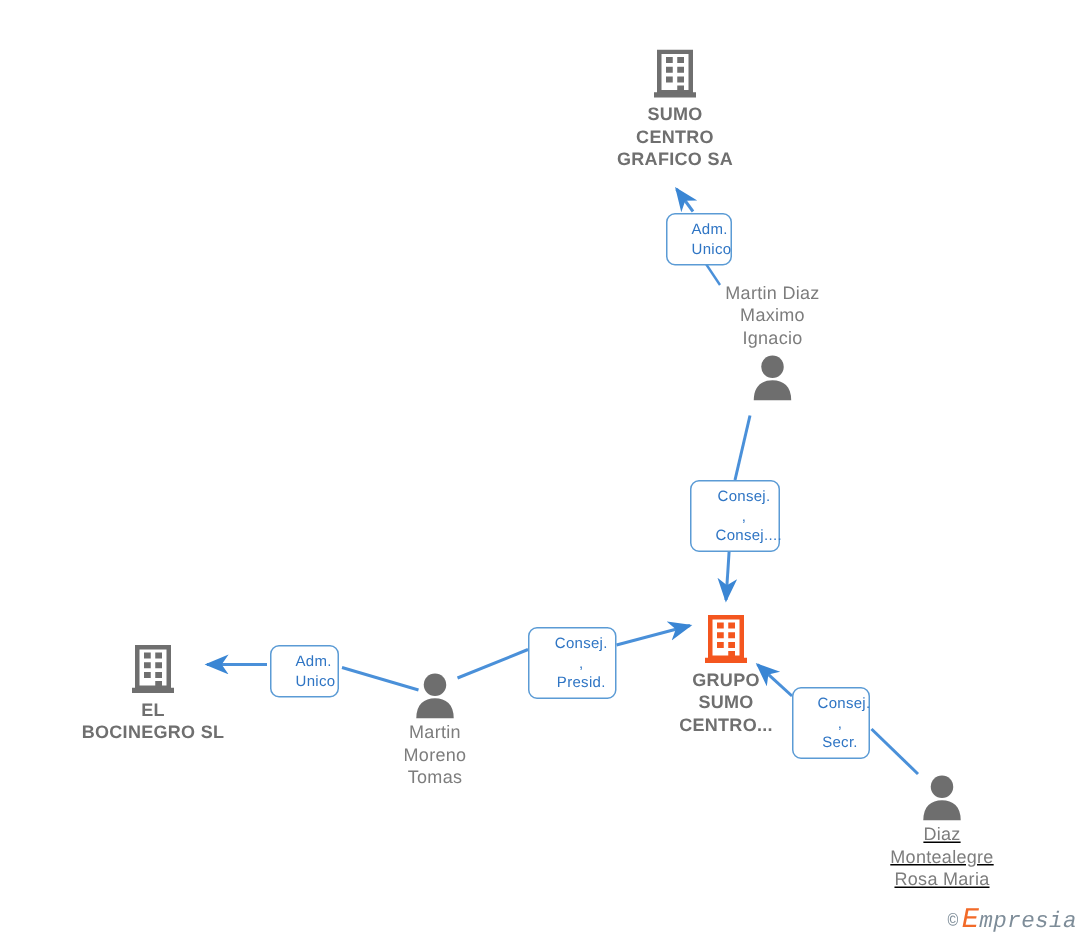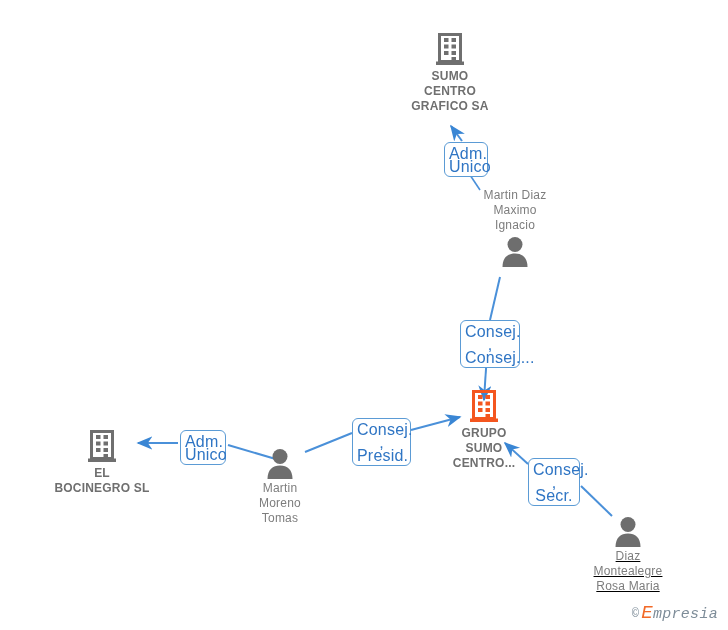--- a/index.html
+++ b/index.html
@@ -62,24 +62,24 @@
   }
 
   
   .chip {
     position: absolute;
     box-sizing: border-box;
     border: 1px solid #5b9bd5;
     border-radius: 6px;
     background: #ffffff;
     color: #2f75c4;
-    font-size: 16px;
+    font-size: 10px;
     line-height: 13px;
     text-align: center;
-    padding: 4px 4px 3px 4px;
+    padding: 4px 4px 3px 16px;
     white-space: pre-line;
     letter-spacing: .2px;
   }
 
   
   #watermark {
     position: absolute;
     right: 10px;
     bottom: 6px;
     font-size: 15px;
@@ -159,21 +159,21 @@
       <svg width="28" height="31" viewBox="0 0 28 31" xmlns="http://www.w3.org/2000/svg" style="display:block;margin:0 auto;">
         <circle cx="14" cy="8.5" r="7.5" fill="#6e6e6e"></circle>
         <path d="M1.5,31 C1.5,21.5 6.8,17.5 14,17.5 C21.2,17.5 26.5,21.5 26.5,31 Z" fill="#6e6e6e"></path>
       </svg>
     </span>
   </div>
 
   <div class="chip" style="left:460px; top:320px; width:60px;">Consej. ,
 Consej....</div>
 
-  <div class="node company" style="left:484px; top:390px;">
+  <div class="node company" style="left:484px; top:410px;">
     <span class="glyph">
       <svg width="30" height="34" viewBox="0 0 30 34" xmlns="http://www.w3.org/2000/svg" style="display:block;margin:0 auto;">
         <rect x="4.5" y="1.5" width="21" height="27" fill="none" stroke="#f4561f" stroke-width="3"></rect>
         <rect x="9" y="5" width="4.5" height="4" fill="#f4561f"></rect>
         <rect x="16.5" y="5" width="4.5" height="4" fill="#f4561f"></rect>
         <rect x="9" y="11.5" width="4.5" height="4" fill="#f4561f"></rect>
         <rect x="16.5" y="11.5" width="4.5" height="4" fill="#f4561f"></rect>
         <rect x="9" y="18" width="4.5" height="4" fill="#f4561f"></rect>
         <rect x="16.5" y="18" width="4.5" height="4" fill="#f4561f"></rect>
         <rect x="16.5" y="24" width="4.5" height="4.5" fill="#f4561f"></rect>
@@ -199,21 +199,21 @@
         <rect x="1" y="28.5" width="28" height="3.5" fill="#6f6f6f"></rect>
       </svg>
     </span>
     <span class="caption">EL
 BOCINEGRO SL</span>
   </div>
 
   <div class="chip" style="left:180px; top:430px; width:46px;">Adm.
 Unico</div>
 
-  <div class="node person" style="left:280px; top:448px;">
+  <div class="node person" style="left:290px; top:448px;">
     <span class="glyph">
       <svg width="28" height="31" viewBox="0 0 28 31" xmlns="http://www.w3.org/2000/svg" style="display:block;margin:0 auto;">
         <circle cx="14" cy="8.5" r="7.5" fill="#6e6e6e"></circle>
         <path d="M1.5,31 C1.5,21.5 6.8,17.5 14,17.5 C21.2,17.5 26.5,21.5 26.5,31 Z" fill="#6e6e6e"></path>
       </svg>
     </span>
     <span class="caption">Martin
 Moreno
 Tomas</span>
   </div>

